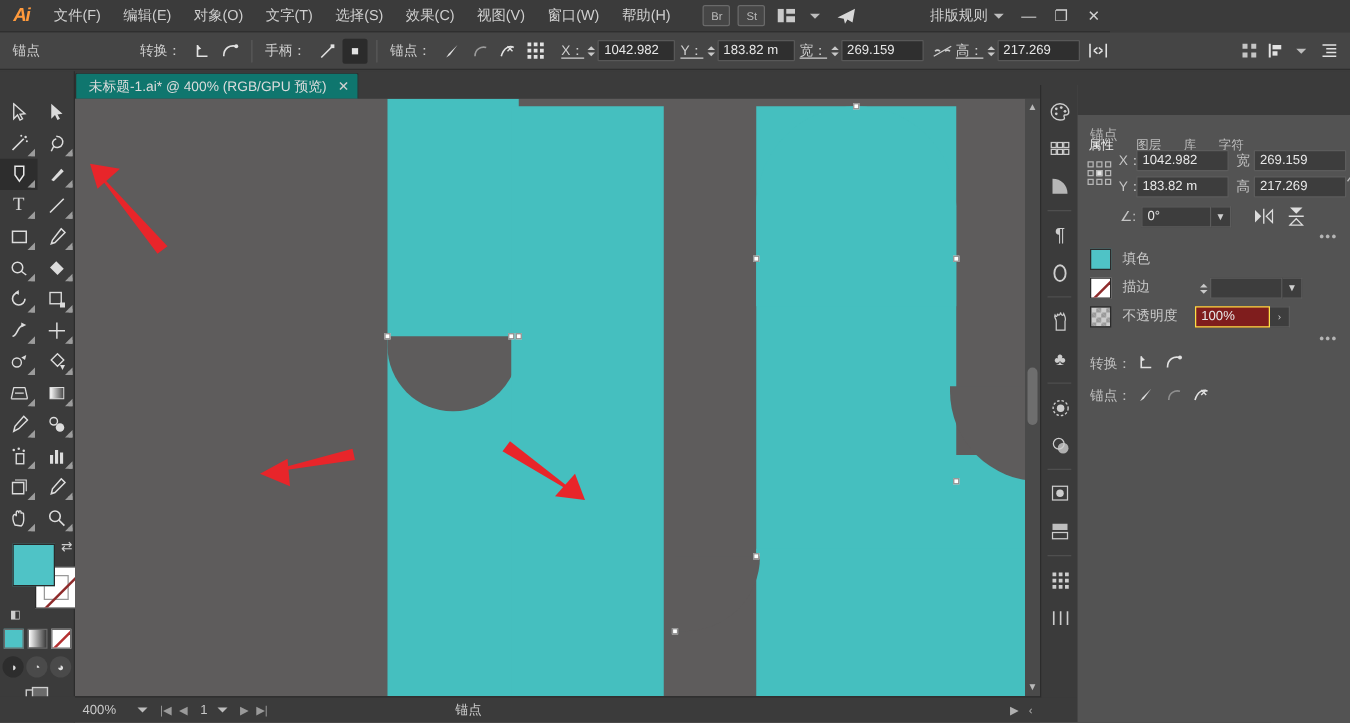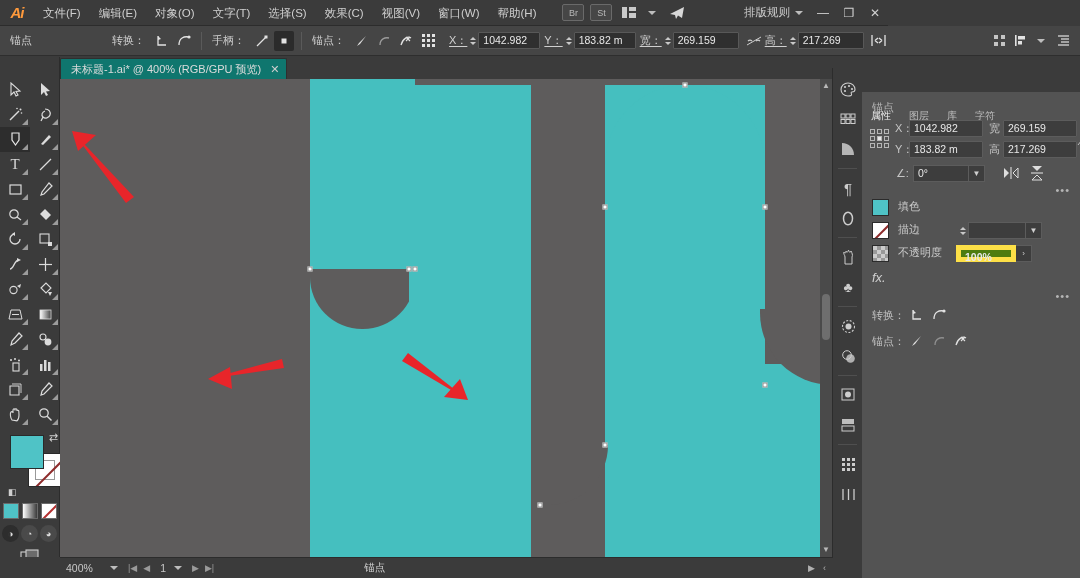--- a/index.html
+++ b/index.html
@@ -222,22 +222,22 @@
   .sw-chip.fill { background:#4FC3C6; }
   .sw-chip.stroke { background:#ffffff; position:relative; overflow:hidden;}
   .sw-chip.stroke::after{content:"";position:absolute;left:-3px;top:7px;width:26px;height:2px;background:#8e2b2b;transform:rotate(-45deg);}
   .sw-chip.opacity { background:
       linear-gradient(45deg,#999 25%,transparent 25%,transparent 75%,#999 75%),
       linear-gradient(45deg,#999 25%,#ccc 25%,#ccc 75%,#999 75%);
       background-size:8px 8px; background-position:0 0,4px 4px;}
   .app-lbl { font-size:11px; color:#c8c8c8; width:58px;}
   .stroke-w { display:flex; align-items:center; margin-left:4px;}
   .sw-in { background:#3d3d3d;border:1px solid #5c5c5c;height:17px;width:58px;}
-  .op-in { background:#4d7c0f;border:5px solid #fde047;height:17px;line-height:15px;padding:0 4px;
-           font-size:10.5px;color:#e8e8e8;width:60px;font-weight:bold;}
+  .op-in { background:#7f1d1d;border:1px solid #fde047;height:17px;line-height:15px;padding:0 4px;
+           font-size:10.5px;color:#e8e8e8;width:60px;}
   .fx-row { padding:5px 10px; font-size:13px; color:#d0d0d0; font-style:italic; }
   .prow { display:flex; align-items:center; padding:3px 10px; }
   .prow .plbl { font-size:11px;color:#c0c0c0; width:34px; }
   .picon { width:22px;height:20px;display:flex;align-items:center;justify-content:center;color:#e0e0e0;}
 
   
   .statusbar {
     position:absolute; left:60px; top:557px; width:772px; height:21px;
     background:#3b3b3b; display:flex; align-items:center; padding:0 6px;
     border-top:1px solid #2c2c2c; font-size:10.5px; color:#c8c8c8;
@@ -866,21 +866,20 @@
         <span class="sw-in"></span>
         <span class="sel-caret">▼</span>
       </div>
     </div>
     <div class="app-row">
       <div class="sw-chip opacity"></div>
       <div class="app-lbl">不透明度</div>
       <span class="op-in">100%</span>
       <span class="sel-caret">›</span>
     </div>
-    <div class="fx-row">fx.</div>
     <div class="dots">•••</div>
 
     <div class="prow">
       <span class="plbl">转换：</span>
       <span class="picon">
         <svg width="14" height="14" viewBox="0 0 14 14">
             <path d="M3 2 L3 11 L11 11" fill="none" stroke="#e2e2e2" stroke-width="1.3"></path>
             <path d="M3 2 l3 3 l-3 1z" fill="#e2e2e2"></path>
           </svg>
       </span>

